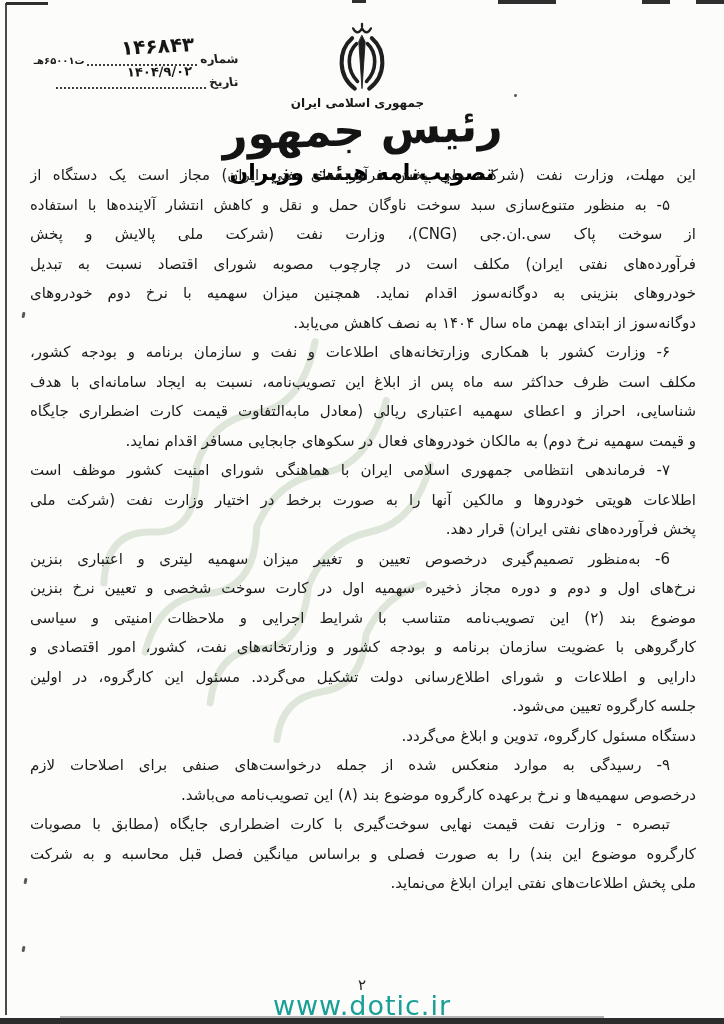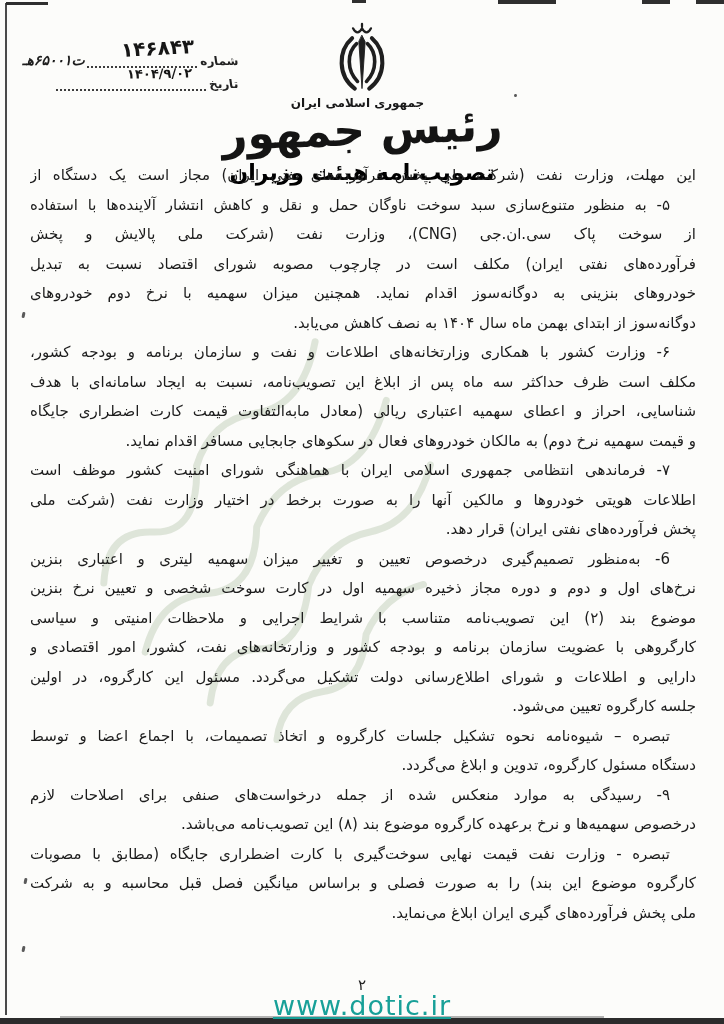--- a/index.html
+++ b/index.html
@@ -27,40 +27,40 @@
   
   .ref{position:absolute;left:16px;top:52px;width:222px;direction:rtl;}
   .ref-row{display:flex;align-items:flex-end;margin-bottom:9px;}
   .ref-label{font-size:12px;font-weight:bold;color:#222;transform:skewX(8deg);margin-left:3px;}
   .dots{position:relative;display:inline-block;height:12px;border-bottom:2px dotted #3c3c3c;}
   .dots-number{width:110px;}
   .dots-date{width:150px;}
   .hand{position:absolute;font-weight:bold;color:#161616;white-space:nowrap;}
   .number-hand{right:2px;top:-18px;font-size:20px;letter-spacing:3px;transform:rotate(-3deg);}
   .date-hand{right:14px;top:-11px;font-size:13px;letter-spacing:2px;transform:rotate(-1deg);}
-  .ref-suffix{font-size:14px;font-weight:bold;margin-right:2px;white-space:nowrap;color:#1c1c1c;font-style:italic;}
+  .ref-suffix{font-size:10px;font-weight:bold;margin-right:2px;white-space:nowrap;color:#1c1c1c;}
 
   
   .bg-watermark{position:absolute;left:90px;top:330px;width:430px;height:420px;opacity:.42;pointer-events:none;}
 
   
   .body-text{position:absolute;top:161px;right:28px;left:30px;direction:rtl;}
   .para{margin:0;}
   .line{
     height:29.5px;line-height:29.5px;font-size:15px;color:#1c1c1c;
     text-align:justify;text-align-last:justify;overflow:hidden;
   }
   .line.end{text-align-last:right;}
   .line.indent{padding-right:26px;}
 
   
   .page-number{position:absolute;left:0;right:0;top:976px;text-align:center;
     font-size:15px;color:#1c1c1c;}
   .watermark{position:absolute;left:0;right:0;top:990px;text-align:center;
-    font-size:27px;letter-spacing:1px;font-weight:500;text-decoration:underline;}
+    font-size:27px;letter-spacing:1px;font-weight:500;}
 </style>
 </head>
 <body>
 
 <div class="page">
 
   <div class="edge-left"></div>
   <div class="edge-top-dash" style="left:6px;top:2px;width:42px;height:3px;"></div>
   <div class="edge-top-dash" style="left:352px;top:0;width:14px;height:3px;"></div>
   <div class="edge-top-dash" style="left:498px;top:0;width:58px;height:4px;"></div>
@@ -138,30 +138,29 @@
       </div>
       <div class="para">
         <div class="line indent">6- به‌منظور تصمیم‌گیری درخصوص تعیین و تغییر میزان سهمیه لیتری و اعتباری بنزین</div>
         <div class="line">نرخ‌های اول و دوم و دوره مجاز ذخیره سهمیه اول در کارت سوخت شخصی و تعیین نرخ بنزین</div>
         <div class="line">موضوع بند (۲) این تصویب‌نامه متناسب با شرایط اجرایی و ملاحظات امنیتی و سیاسی</div>
         <div class="line">کارگروهی با عضویت سازمان برنامه و بودجه کشور و وزارتخانه‌های نفت، کشور، امور اقتصادی و</div>
         <div class="line">دارایی و اطلاعات و شورای اطلاع‌رسانی دولت تشکیل می‌گردد. مسئول این کارگروه، در اولین</div>
         <div class="line end">جلسه کارگروه تعیین می‌شود.</div>
       </div>
       <div class="para">
-        <div class="line indent">تبصره – شیوه‌نامه نحوه تشکیل جلسات کارگروه و اتخاذ تصمیمات، با اجماع اعضا و توسط</div>
         <div class="line end">دستگاه مسئول کارگروه، تدوین و ابلاغ می‌گردد.</div>
       </div>
       <div class="para">
         <div class="line indent">۹- رسیدگی به موارد منعکس شده از جمله درخواست‌های صنفی برای اصلاحات لازم</div>
         <div class="line end">درخصوص سهمیه‌ها و نرخ برعهده کارگروه موضوع بند (۸) این تصویب‌نامه می‌باشد.</div>
       </div>
       <div class="para">
         <div class="line indent">تبصره - وزارت نفت قیمت نهایی سوخت‌گیری با کارت اضطراری جایگاه (مطابق با مصوبات</div>
         <div class="line">کارگروه موضوع این بند) را به صورت فصلی و براساس میانگین فصل قبل محاسبه و به شرکت</div>
-        <div class="line end">ملی پخش فرآورده‌های گیری ایران ابلاغ می‌نماید.</div>
+        <div class="line end">ملی پخش اطلاعات‌های نفتی ایران ابلاغ می‌نماید.</div>
       </div>
     </div>
 
   <div class="page-number">۲</div>
   <div class="watermark" style="color: rgb(24, 160, 152);">www.dotic.ir</div>
 
 </div>
 
 </body></html>

